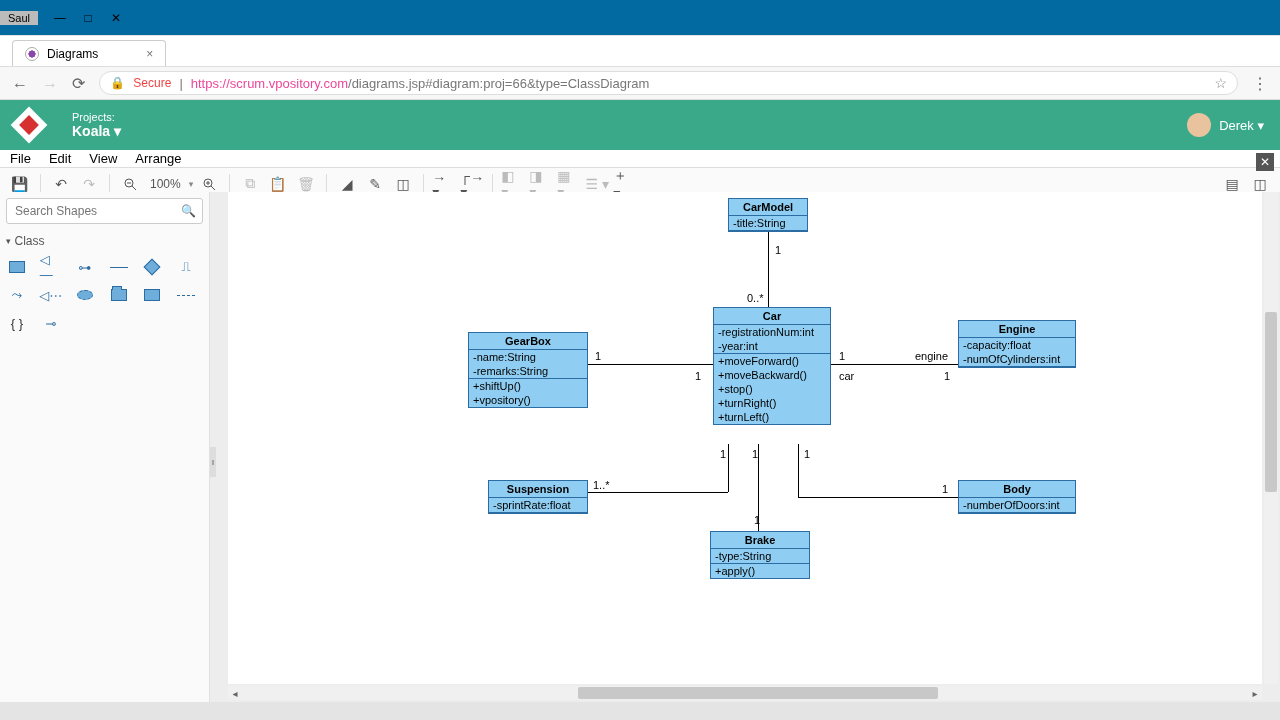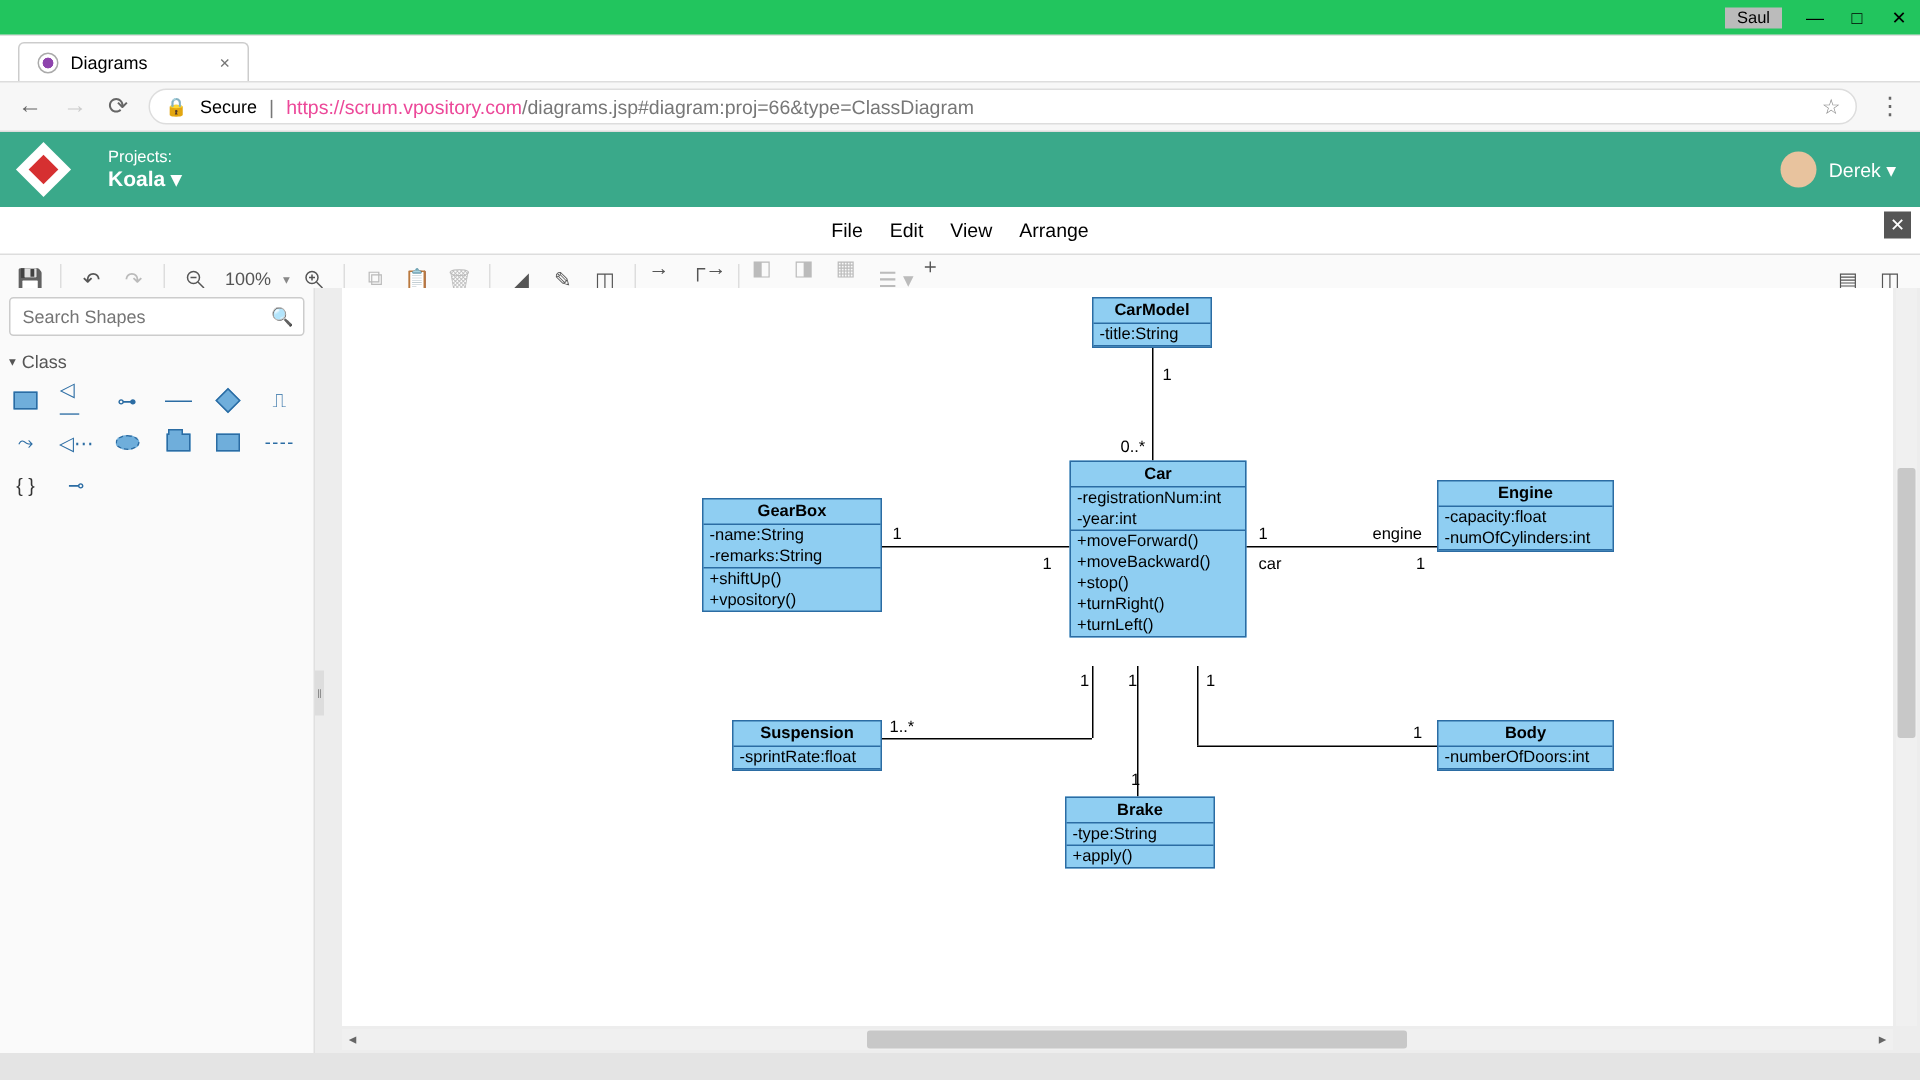--- a/index.html
+++ b/index.html
@@ -1,43 +1,43 @@
 <!DOCTYPE html>
 <html><head>
 <meta charset="utf-8">
 <style>
   * { box-sizing: border-box; }
   body { margin: 0; font-family: Arial, sans-serif; font-size: 12px; background: #fff; color: #000; }
-  .titlebar { height: 24px; background: #22c55e; border-bottom: 1px solid #e0e0e0; display: flex; justify-content: flex-end; align-items: center; padding-right: 8px; gap: 16px; }
+  .titlebar { height: 36px; background: #0369a1; border-bottom: 1px solid #e0e0e0; display: flex; align-items: center; padding-right: 8px; gap: 16px; }
   .titlebar .win-icon { width: 12px; height: 12px; display: inline-flex; align-items: center; justify-content: center; font-size: 12px; cursor: pointer; }
   .titlebar .user-badge { background: #bbb; padding: 1px 8px; font-size: 11px; }
   .tabbar { height: 30px; background: #fff; display: flex; align-items: flex-end; padding-left: 12px; }
   .tab { display: flex; align-items: center; gap: 8px; height: 26px; padding: 0 12px; background: #fff; border: 1px solid #ccc; border-bottom: none; border-radius: 4px 4px 0 0; font-size: 12px; }
   .tab-favicon { width: 14px; height: 14px; border-radius: 50%; background: radial-gradient(circle, #8e44ad 40%, #fff 45%); border: 1px solid #aaa; }
   .tab-close { color: #777; cursor: pointer; margin-left: 40px; }
   .addressbar { height: 34px; border-top: 1px solid #ddd; border-bottom: 1px solid #ddd; display: flex; align-items: center; padding: 0 12px; gap: 14px; background: #f7f7f7; }
   .nav-icon { color: #666; font-size: 16px; cursor: pointer; }
   .nav-icon.disabled { color: #ccc; }
   .url-box { flex: 1; height: 24px; border: 1px solid #ddd; border-radius: 12px; display: flex; align-items: center; padding: 0 10px; gap: 8px; background: #fff; }
   .secure-icon { color: #0a8f3e; font-size: 12px; }
-  .secure-text { color: #000000; font-size: 12px; }
+  .secure-text { color: #ef4444; font-size: 12px; }
   .url-text { color: #777; font-size: 13px; }
   .url-host { color: #ec4899; }
   .star-icon { color: #888; font-size: 14px; }
 
   .app-header { height: 50px; background: #3aa98a; display: flex; align-items: center; padding: 0 16px; color: #fff; }
   .app-logo { width: 26px; height: 26px; background: #fff; transform: rotate(45deg); display: flex; align-items: center; justify-content: center; margin-right: 30px; }
   .app-logo-inner { width: 14px; height: 14px; background: #d63031; }
   .proj-label { font-size: 11px; }
   .proj-name { font-size: 14px; font-weight: bold; }
   .app-header .spacer { flex: 1; }
   .avatar { width: 24px; height: 24px; border-radius: 50%; background: #e8c39e; margin-right: 8px; display:inline-block; }
   .user-name { font-size: 13px; }
 
-  .menubar { height: 32px; display: flex; align-items: center; padding: 0 10px; gap: 18px; border-bottom: 1px solid #ddd; position: relative; justify-content: center; }
+  .menubar { height: 18px; display: flex; align-items: center; padding: 0 10px; gap: 18px; border-bottom: 1px solid #ddd; position: relative; }
   .menubar .menu { font-size: 13px; cursor: pointer; }
   .menubar .close-x { position: absolute; right: 6px; top: 3px; width: 18px; height: 18px; background: #555; color: #fff; display: flex; align-items: center; justify-content: center; font-size: 12px; cursor: pointer; }
 
   .toolbar { height: 32px; display: flex; align-items: center; padding: 0 8px; gap: 4px; border-bottom: 1px solid #ddd; background: #fafafa; }
   .tool-btn { width: 24px; height: 24px; display: flex; align-items: center; justify-content: center; color: #555; cursor: pointer; font-size: 14px; border-radius: 2px; }
   .tool-sep { width: 1px; height: 20px; background: #ddd; margin: 0 4px; }
   .zoom-label { font-size: 12px; color: #555; padding: 0 4px; }
   .toolbar .spacer { flex: 1; }
 
   .workspace { position: absolute; top: 192px; bottom: 18px; left: 0; right: 0; display: flex; justify-content: flex-end; }

